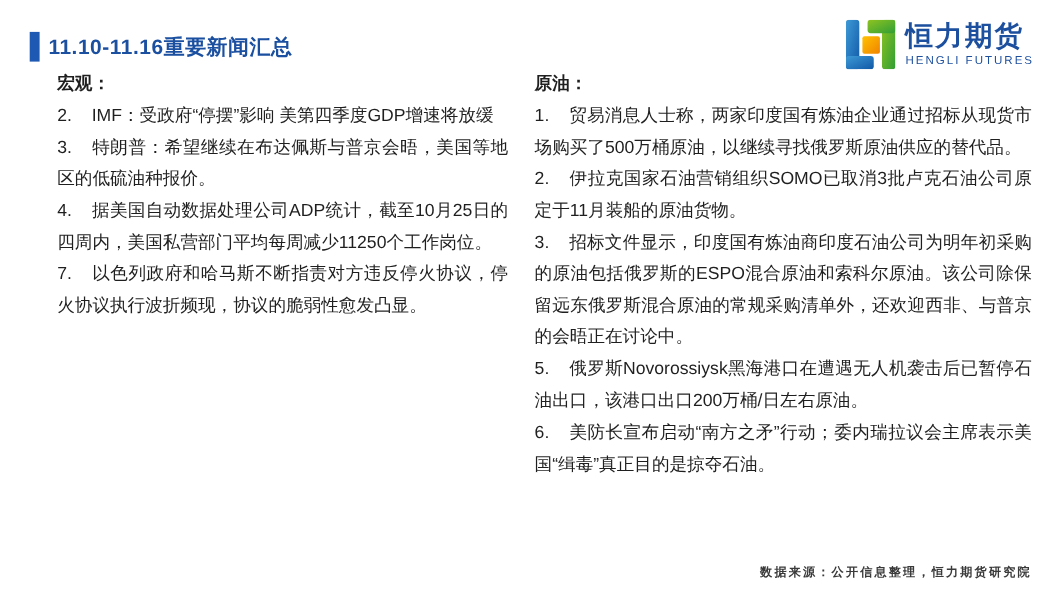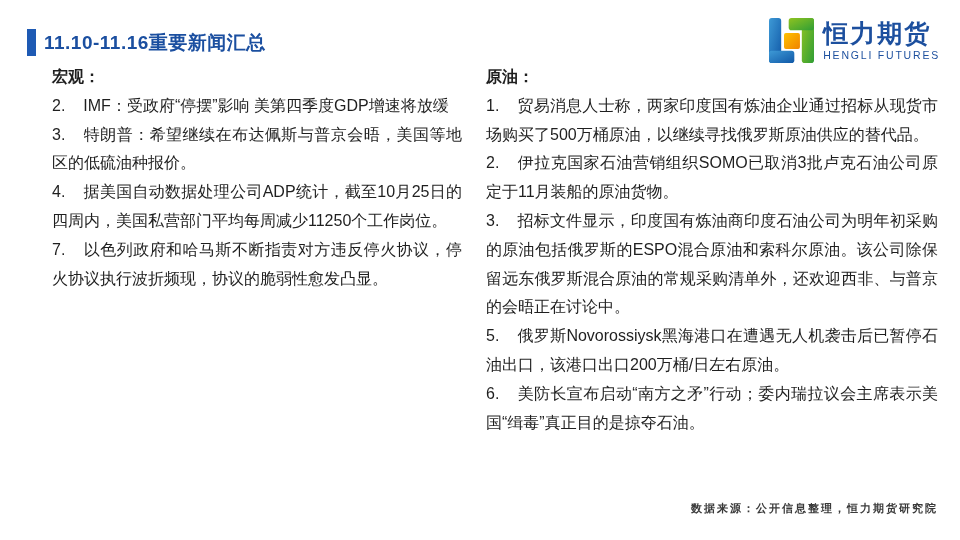--- a/index.html
+++ b/index.html
@@ -86,21 +86,21 @@
     font-weight: bold;
     line-height: 1.8;
   }
   p.item { margin: 0; }
   .num { padding-right: 18px; }
 
   
   .footer {
     position: absolute;
     right: 22px;
-    bottom: 24px;
+    bottom: 12px;
     font-size: 11px;
     font-weight: bold;
     color: #3a3a3a;
     letter-spacing: 2px;
     white-space: nowrap;
   }
 </style>
 </head>
 <body>
 

